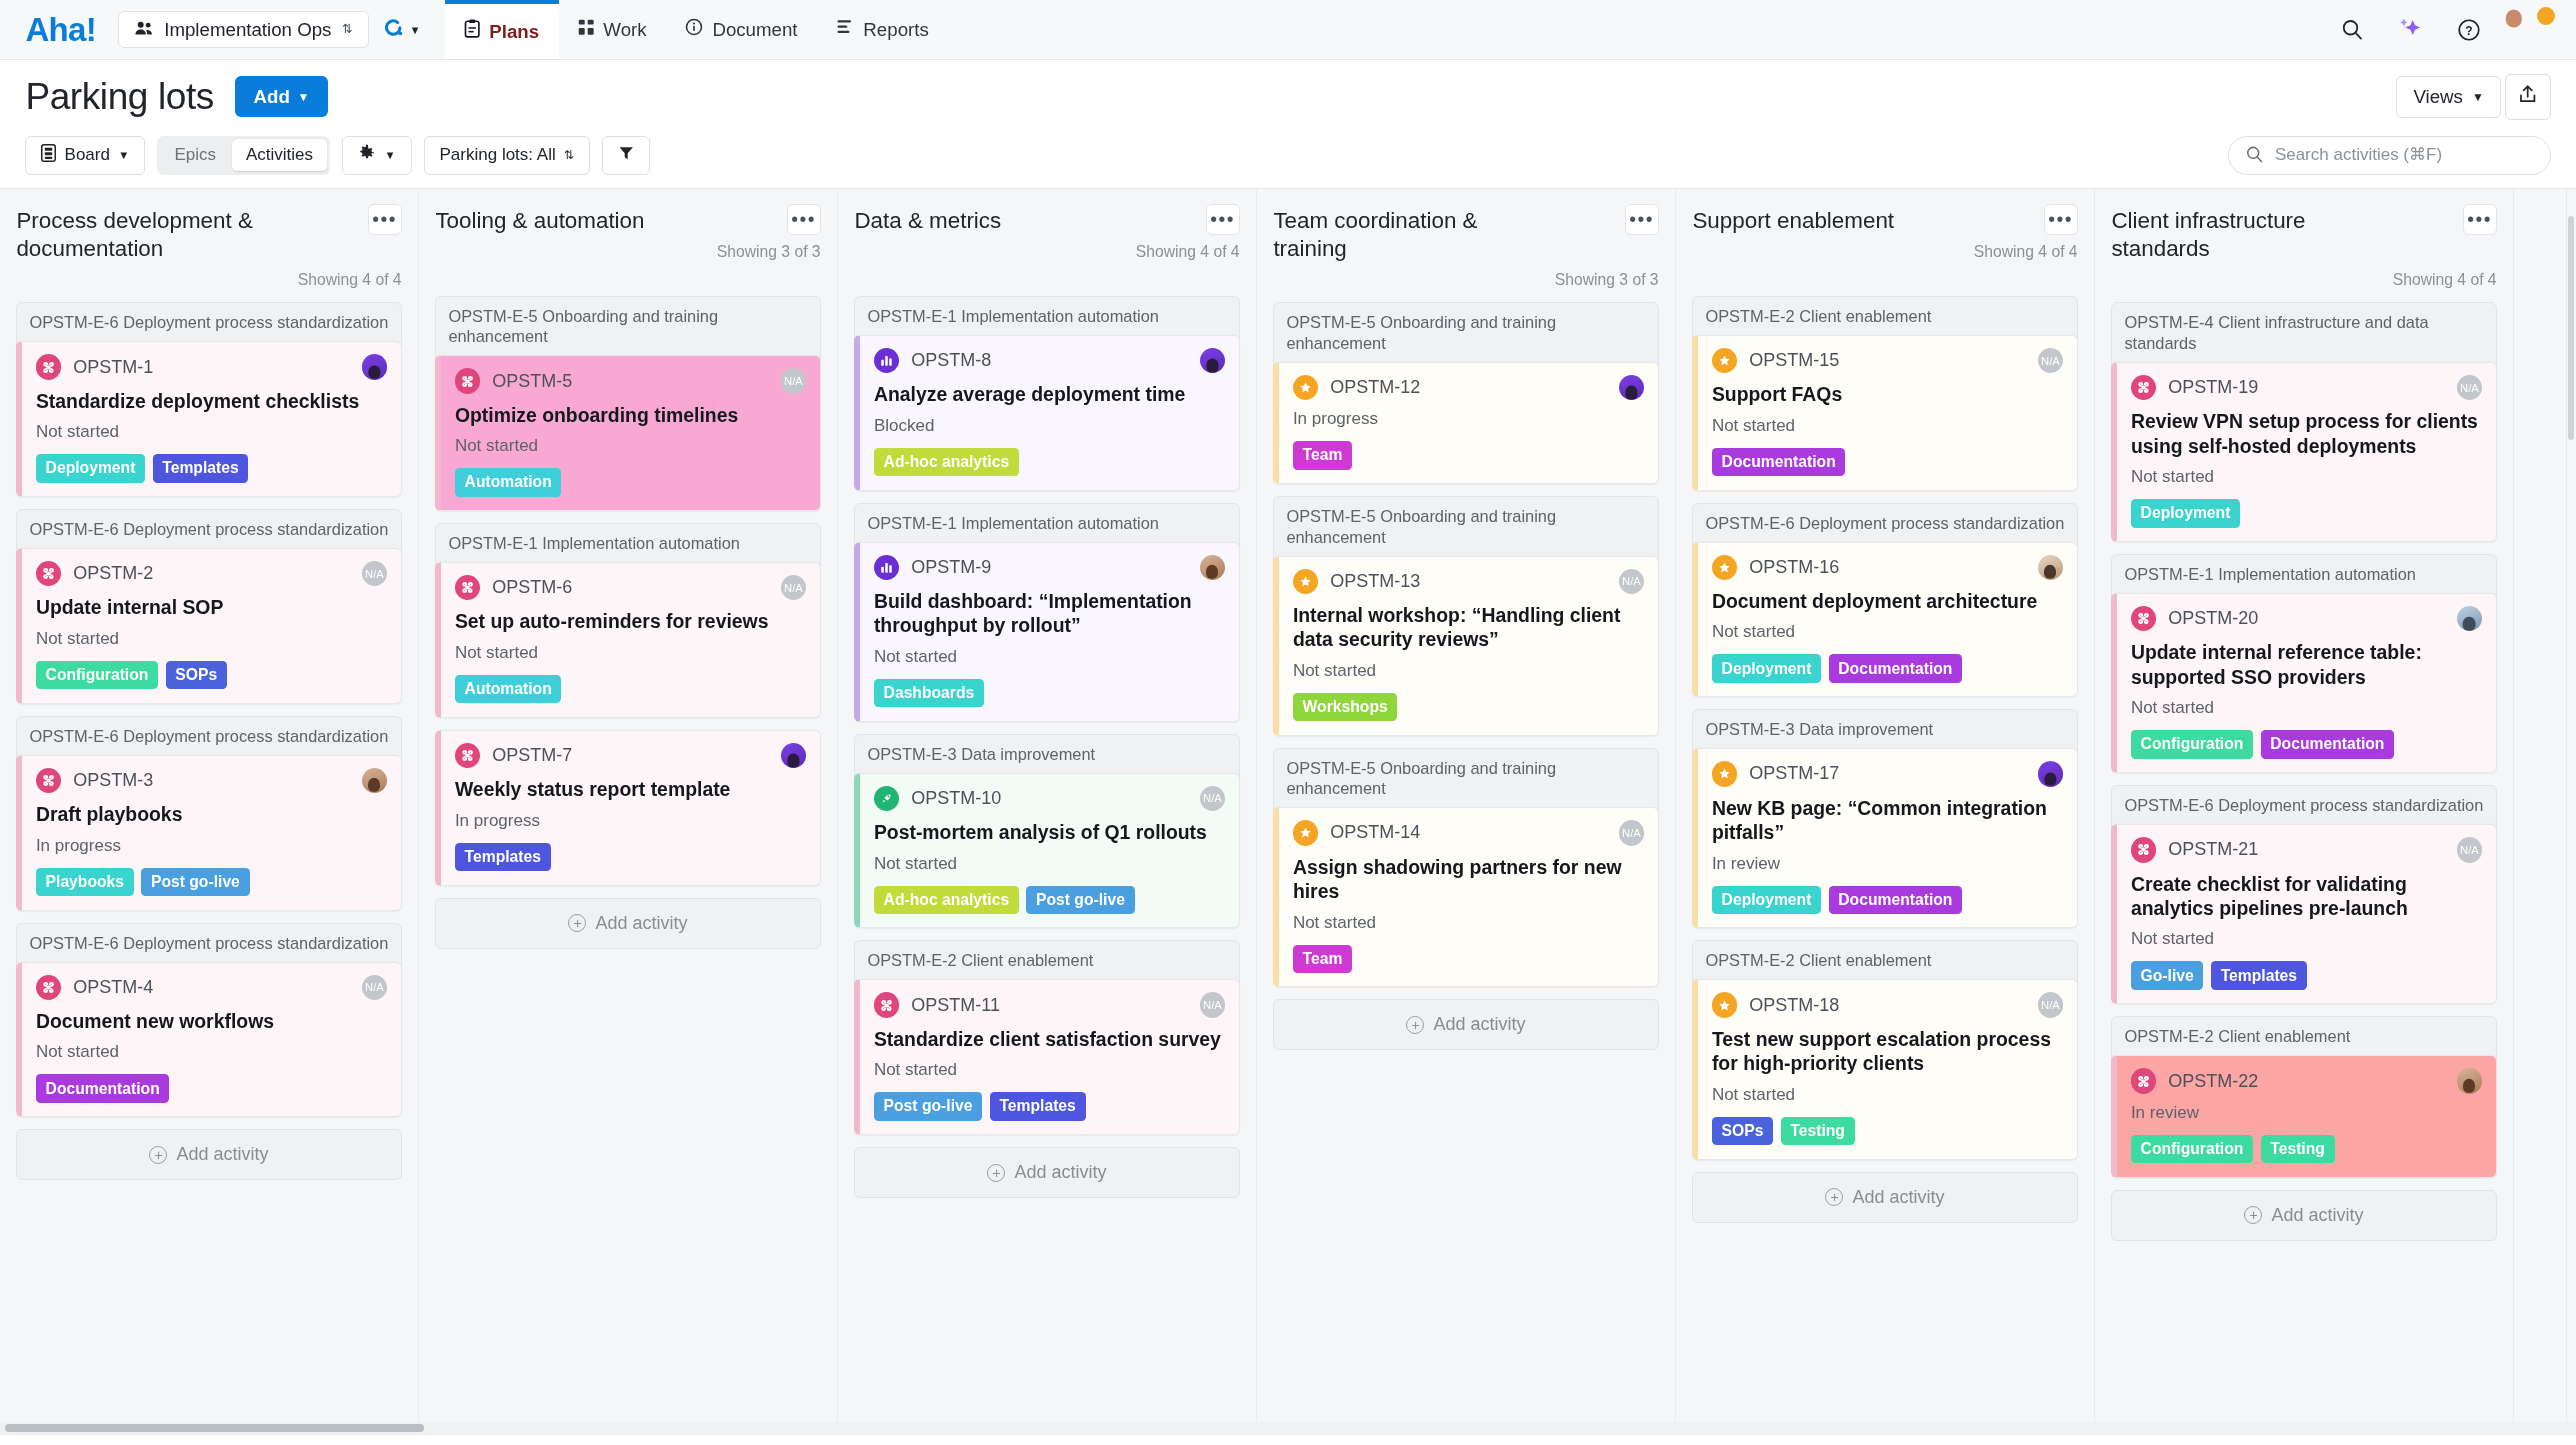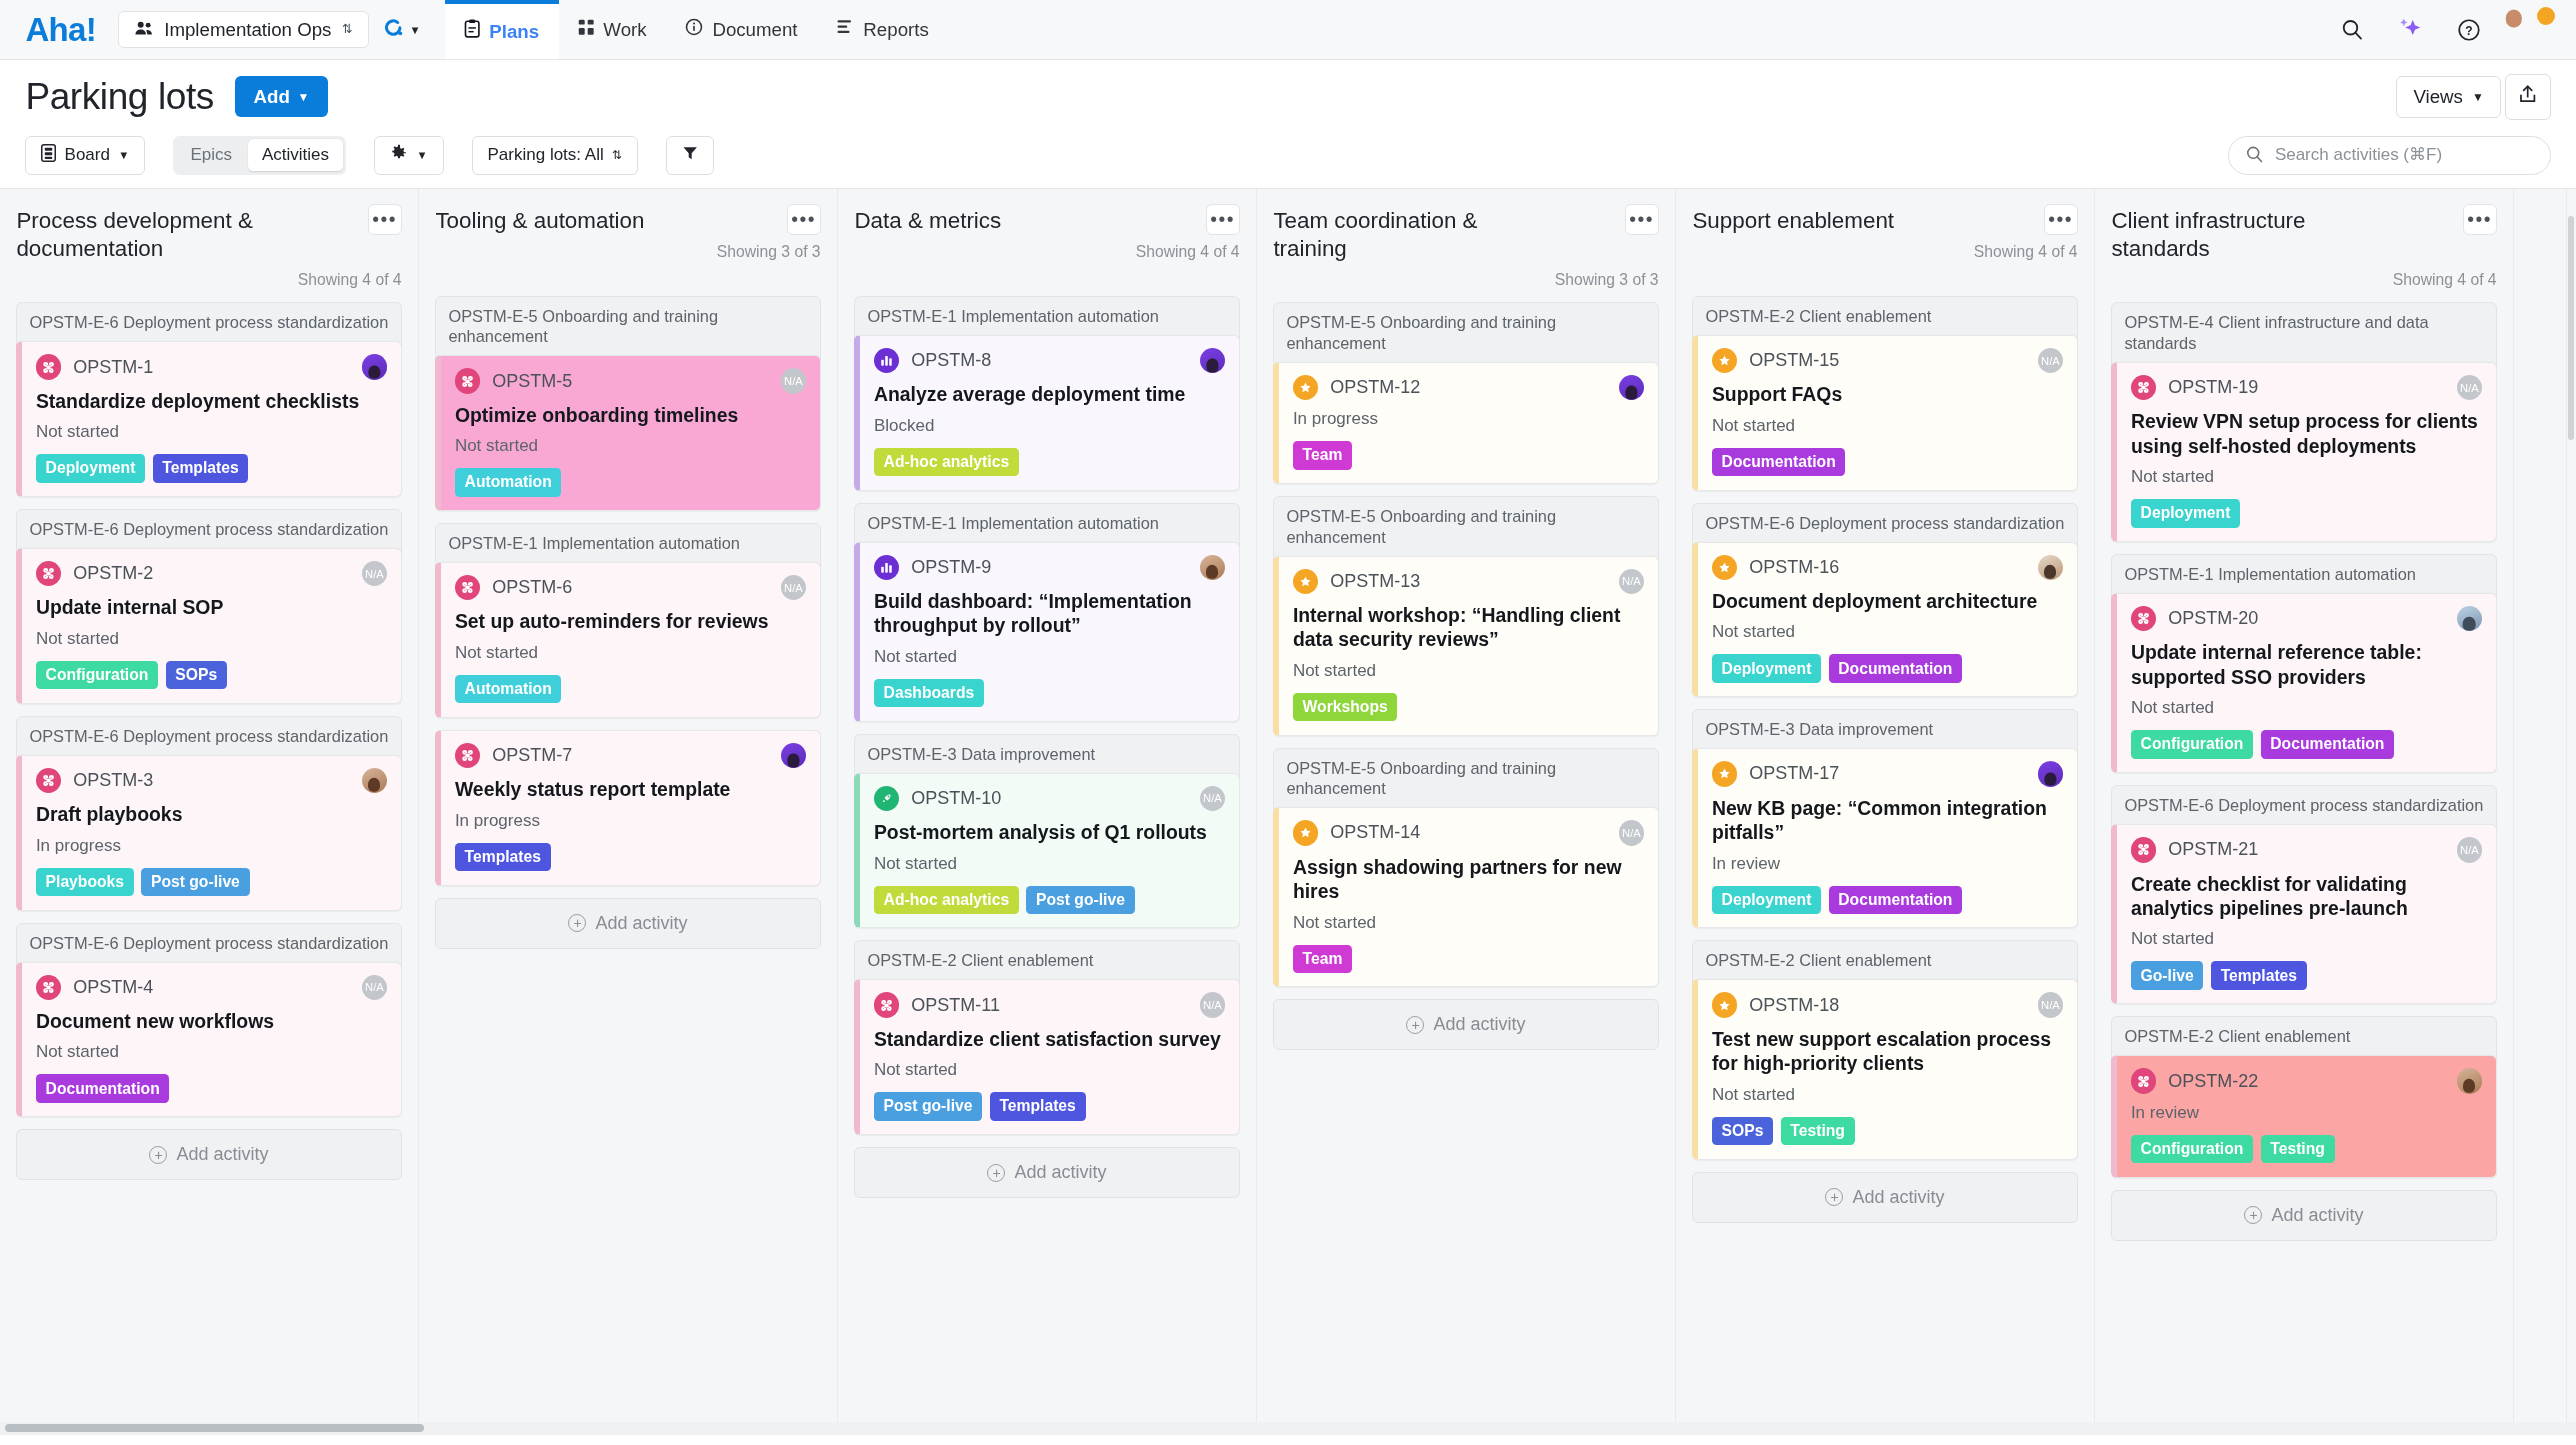--- a/index.html
+++ b/index.html
@@ -46,21 +46,21 @@
   .navtabs { display: flex; align-items: stretch; margin-left: 7.5px; }
   .navtab {
     display: flex; align-items: center; gap: 9px;
     padding: 0 19.4px;
     font-size: 18.7px; color: #31363c;
     position: relative; cursor: pointer;
   }
   .navtab.active {
     background: #ffffff;
     border-top: 4.5px solid #0a7ddb;
-    color: #3b82f6; font-weight: 600;
+    color: #7f1d1d; font-weight: 600;
   }
   .topbar-right {
     margin-left: auto; display: flex; align-items: center;
     gap: 33px; padding-right: 28px;
   }
   .icon-btn { cursor: pointer; display: flex; align-items: center; }
   .avatar-wrap { position: relative; width: 34px; height: 34px; }
   .avatar-img {
     width: 34px; height: 34px; border-radius: 50%;
     background: linear-gradient(150deg,#8aa8c4 0%,#6d7d8d 45%,#4c5563 100%);
@@ -94,21 +94,21 @@
   .head-right { margin-left:auto; display:flex; align-items:center; gap:4px; }
   .ghost-btn {
     background:#fff; border:0.7px solid #dcdfe2; border-radius:6px;
     font-size:18.7px; padding:9px 16.4px; cursor:pointer;
     display:flex; align-items:center; gap:9px;
     font-family: "Liberation Sans", sans-serif; color:#21252b;
   }
   .ghost-btn.square { padding:9px 12px; }
 
   
-  .toolbar { display:flex; align-items:center; gap:28px; padding: 16.4px 25.4px 13.5px 25.4px; background:#fff; }
+  .toolbar { display:flex; align-items:center; gap:12px; padding: 16.4px 25.4px 13.5px 25.4px; background:#fff; }
   .tb-btn {
     background:#fff; border:0.7px solid #dcdfe2; border-radius:6px;
     font-size:17px; padding:8.2px 15px; cursor:pointer;
     display:flex; align-items:center; gap:8.2px; color:#21252b;
     font-family:"Liberation Sans", sans-serif; height:39px;
   }
   .segmented {
     display:flex; background:#eceef0; border-radius:6.7px; padding:3.7px; gap:3px; height:39px; align-items:center;
   }
   .seg {

